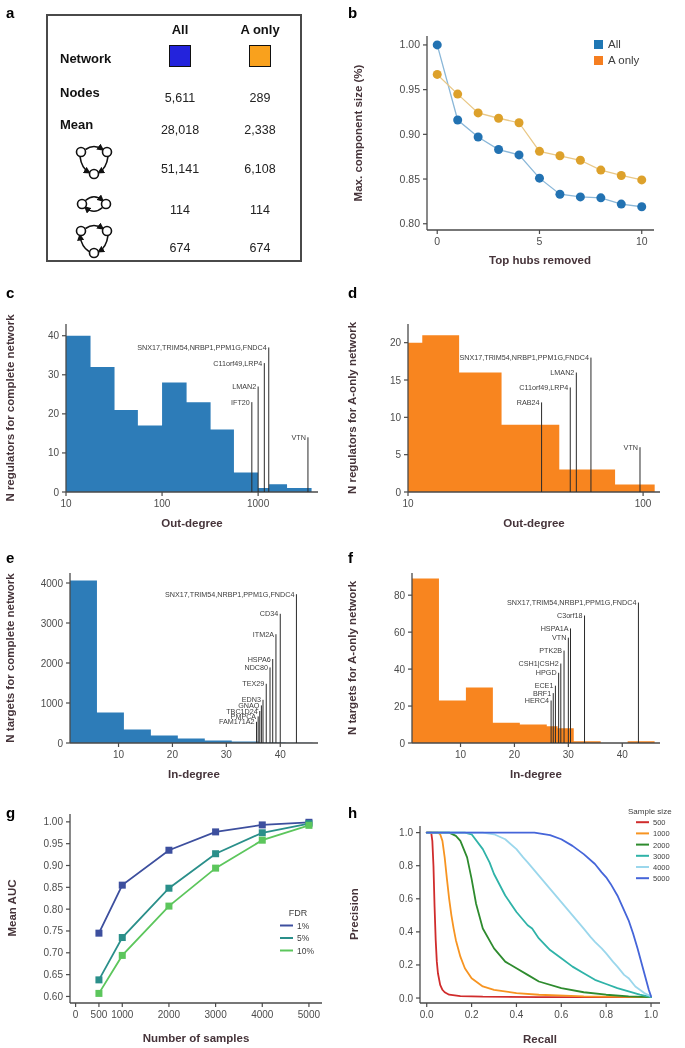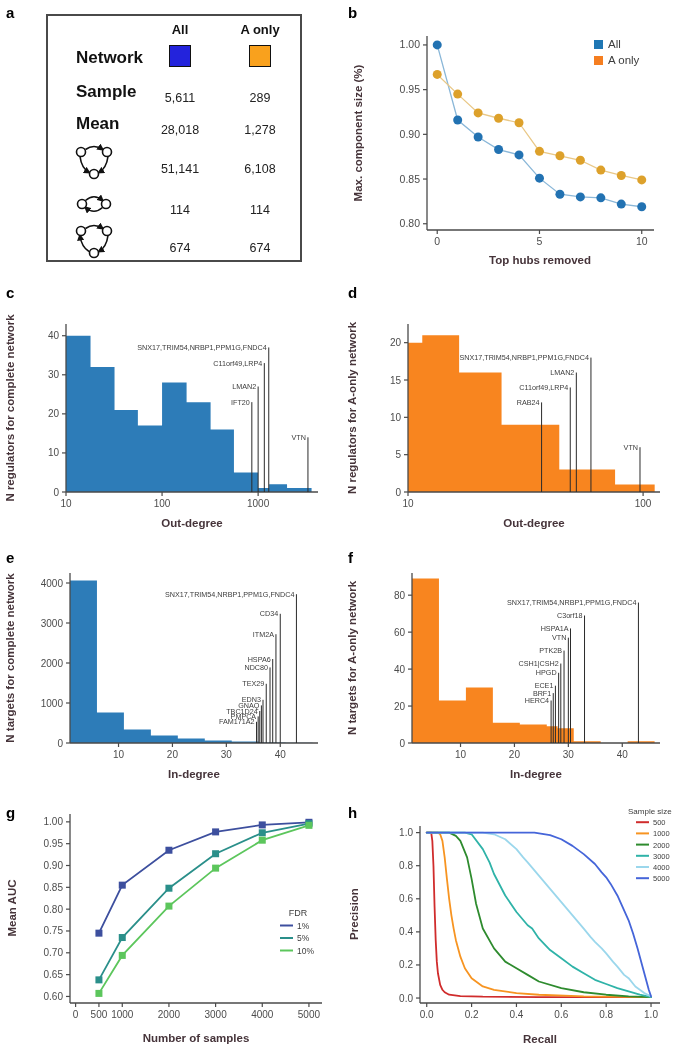--- a/index.html
+++ b/index.html
@@ -3,21 +3,21 @@
 <meta charset="utf-8">
 <style>
   html,body{margin:0;padding:0;background:#fff;font-family:"Liberation Sans",sans-serif;}
   #figure{position:relative;width:685px;height:1048px;background:#fff;overflow:hidden;}
   .cell{position:absolute;}
   .letter{position:absolute;left:6px;top:4px;font-weight:bold;font-size:15px;color:#000;}
   
   .tblbox{position:absolute;left:46px;top:14px;width:256px;height:248px;border:2px solid #4a4a4a;background:#fff;box-sizing:border-box;}
   .tbl{display:grid;grid-template-columns:92px 80px 80px;grid-template-rows:22px 36px 32px 32px 46px 36px 40px;align-items:center;justify-items:center;padding-top:2px;}
   .th{font-weight:bold;font-size:13px;color:#111;}
-  .rowlab{font-weight:bold;font-size:17px;color:#111;justify-self:start;padding-left:28px;}
+  .rowlab{font-weight:bold;font-size:13px;color:#111;justify-self:start;padding-left:12px;}
   .val{font-size:12.5px;color:#222;margin-top:12px;}
   .swatch{display:inline-block;width:22px;height:22px;border:1.5px solid #111;box-sizing:border-box;}
   .motif{display:block;}
 </style>
 </head>
 <body>
 
 <svg width="0" height="0" style="position:absolute">
   <defs>
     <marker id="ah" viewBox="0 0 10 10" refX="7" refY="5" markerWidth="4.5" markerHeight="4.5" orient="auto-start-reverse">
@@ -33,27 +33,27 @@
     <div class="tblbox">
       <div class="tbl">
         <div class="th"></div>
         <div class="th">All</div>
         <div class="th">A only</div>
 
         <div class="rowlab">Network</div>
         <div><span class="swatch" id="swatch-all" style="background: rgb(35, 35, 220);"></span></div>
         <div><span class="swatch" id="swatch-aonly" style="background: rgb(249, 161, 29);"></span></div>
 
-        <div class="rowlab">Sample</div>
+        <div class="rowlab">Nodes</div>
         <div class="val">5,611</div>
         <div class="val">289</div>
 
         <div class="rowlab">Mean</div>
         <div class="val">28,018</div>
-        <div class="val">1,278</div>
+        <div class="val">2,338</div>
 
         <div>
           <svg class="motif" width="46" height="40" viewBox="0 0 46 40">
             <path d="M14.5,6.5 Q23,0.5 31.5,6.5" fill="none" stroke="#111" stroke-width="1.6" marker-end="url(#ah)"></path>
             <path d="M9,13.5 Q10.5,25 18,29.5" fill="none" stroke="#111" stroke-width="1.6" marker-end="url(#ah)"></path>
             <path d="M37,13.5 Q35.5,25 28,29.5" fill="none" stroke="#111" stroke-width="1.6" marker-end="url(#ah)"></path>
             <circle cx="10" cy="9" r="4.5" fill="#fff" stroke="#111" stroke-width="1.6"></circle>
             <circle cx="36" cy="9" r="4.5" fill="#fff" stroke="#111" stroke-width="1.6"></circle>
             <circle cx="23" cy="31" r="4.5" fill="#fff" stroke="#111" stroke-width="1.6"></circle>
           </svg>

